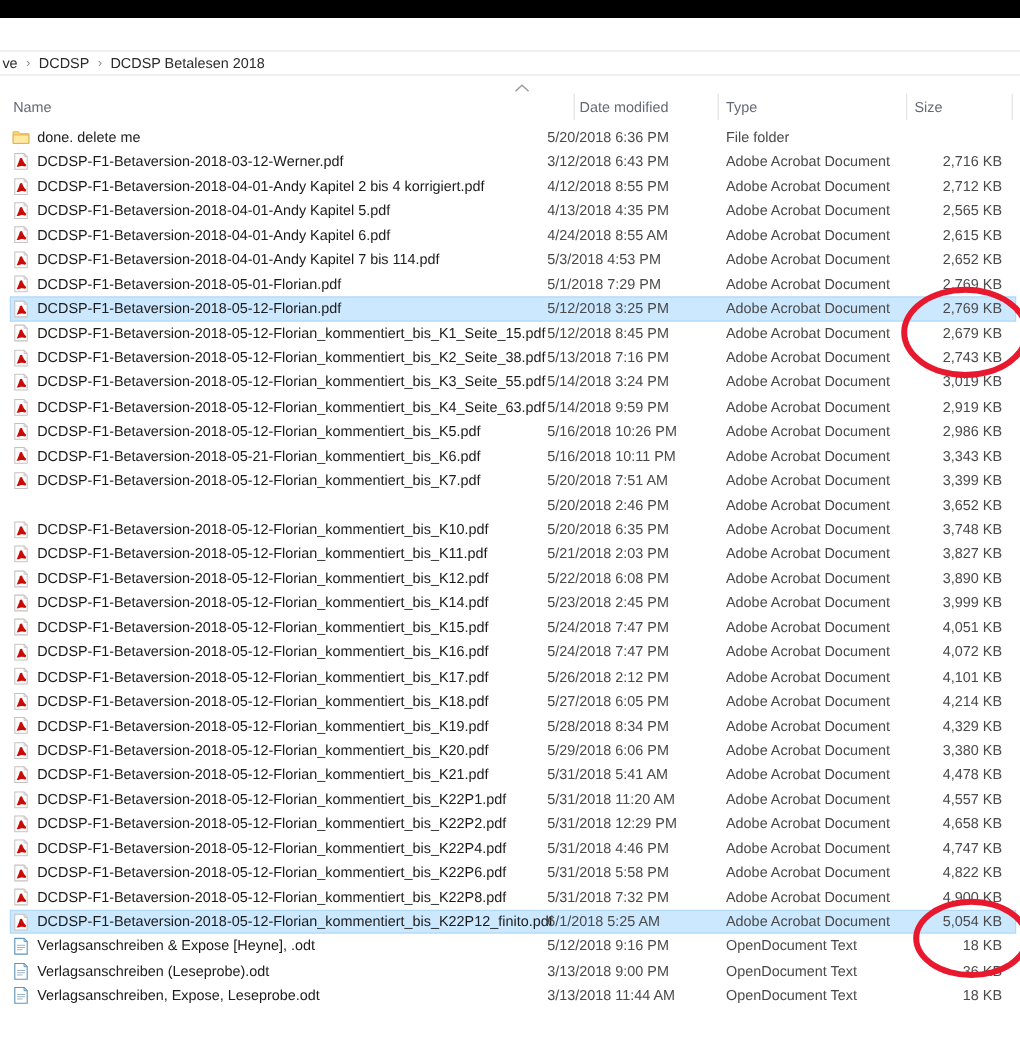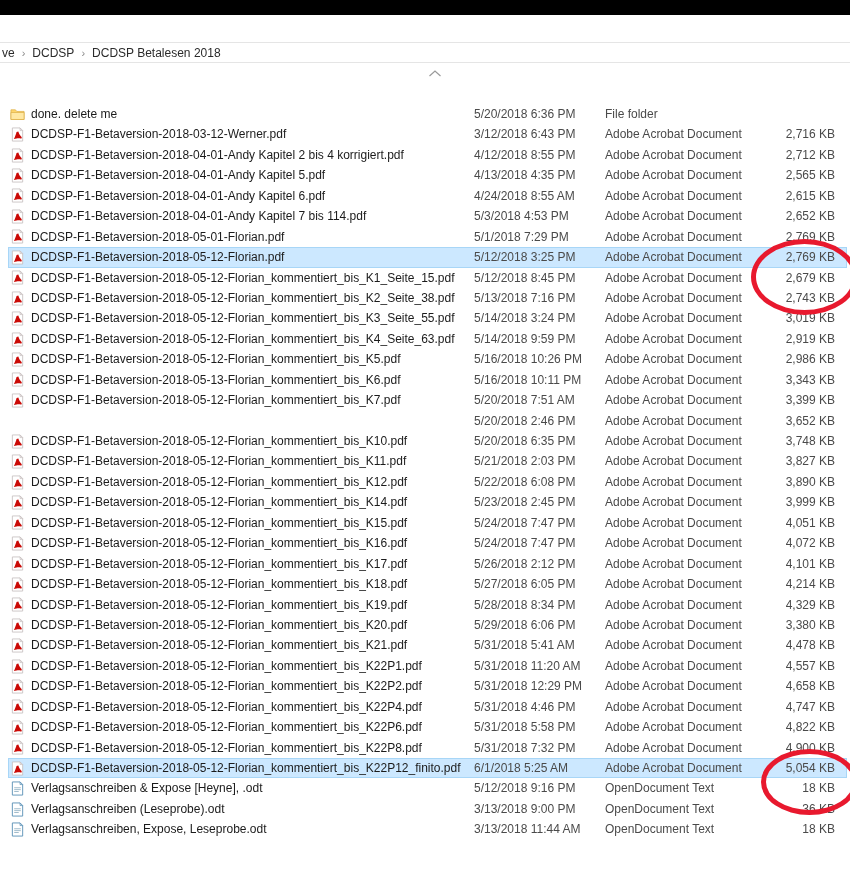--- a/index.html
+++ b/index.html
@@ -25,21 +25,21 @@
   .sort-caret svg{display:block;width:14px;height:7px;}
 
   .filelist{position:absolute;left:0;top:104px;width:850px;}
   .row{position:relative;height:20.45px;line-height:20.45px;width:847px;}
   .row.selected{background:var(--sel,#cce8ff);box-shadow:inset 0 0 0 1px var(--selborder,#a8d6f7);margin-left:8px;width:839px;}
   .row.selected .cell{margin-left:-8px;}
   .cell{position:absolute;top:0;height:20.45px;white-space:nowrap;overflow:hidden;}
   .c-name{left:10px;width:465px;display:flex;align-items:center;color:var(--nametxt,#1b1b1b);}
   .icon{width:15px;height:15px;flex:0 0 15px;margin-right:6px;}
   .icon svg{display:block;width:15px;height:15px;}
-  .c-date{left:474px;width:112px;color:var(--metatxt,#4a4a4a);}
+  .c-date{left:456px;width:112px;color:var(--metatxt,#4a4a4a);}
   .c-type{left:605px;width:147px;color:var(--metatxt,#4a4a4a);}
   .c-size{left:755px;width:80px;text-align:right;color:var(--metatxt,#4a4a4a);}
 
   .circle{position:absolute;border:5px solid var(--red,#e8192e);border-radius:50%;pointer-events:none;}
   .circle1{left:751px;top:239px;width:97px;height:66px;}
   .circle2{left:761px;top:749px;width:87px;height:56px;}
 </style>
 </head>
 <body>
 
@@ -55,20 +55,30 @@
         <span class="crumb-item">DCDSP Betalesen 2018</span>
       </div>
   </div>
 
   <div class="sort-caret">
     <svg viewBox="0 0 14 7">
         <path d="M1.5 6 7 1l5.5 5" fill="none" stroke="#9a9a9a" stroke-width="1.2"></path>
       </svg>
   </div>
 
+  <div class="headers">
+    <div class="hcell h-name">Name</div>
+    <div class="hcell h-date">Date modified</div>
+    <div class="hcell h-type">Type</div>
+    <div class="hcell h-size">Size</div>
+    <div class="hsep hsep1"></div>
+    <div class="hsep hsep2"></div>
+    <div class="hsep hsep3"></div>
+    <div class="hsep hsep4"></div>
+  </div>
 
   <div class="filelist" id="filelist">
       <div class="row">
       <div class="cell c-name">
         <span class="icon">
             <svg viewBox="0 0 16 16">
               <path d="M1 3h4.8l1.4 1.7H15v8.6H1z" fill="#ffd76e" stroke="#dcaf47" stroke-width="0.8"></path>
               <path d="M1 5.8h14v7.5H1z" fill="#ffe8a3" stroke="#dcaf47" stroke-width="0.8"></path>
             </svg>
           </span>
@@ -260,21 +270,21 @@
     </div>
       <div class="row">
       <div class="cell c-name">
         <span class="icon">
             <svg viewBox="0 0 16 16">
               <path d="M2.5 1h8.2l2.8 2.8V15H2.5z" fill="#fff" stroke="#c6bfbf" stroke-width="0.9"></path>
               <path d="M10.7 1l2.8 2.8h-2.8z" fill="#ece6e6" stroke="#c6bfbf" stroke-width="0.7"></path>
               <path d="M4.1 12.8c1.2-2.2 2.3-5 2.9-7.5l1.9-.4c.7 2.4 2 4.6 3.7 6l-.6 1.6c-1.6-.6-3.3-.7-5-.2-1 .3-2 .5-2.9.5z" fill="#cb0a06"></path>
             </svg>
           </span>
-        <span class="fname">DCDSP-F1-Betaversion-2018-05-13-Florian_kommentiert_bis_K6.pdf</span>
+        <span class="fname">DCDSP-F1-Betaversion-2018-05-21-Florian_kommentiert_bis_K6.pdf</span>
       </div>
       <div class="cell c-date fdate">5/16/2018 10:11 PM</div>
       <div class="cell c-type ftype">Adobe Acrobat Document</div>
       <div class="cell c-size fsize">3,343 KB</div>
     </div>
       <div class="row">
       <div class="cell c-name">
         <span class="icon">
             <svg viewBox="0 0 16 16">
               <path d="M2.5 1h8.2l2.8 2.8V15H2.5z" fill="#fff" stroke="#c6bfbf" stroke-width="0.9"></path>

